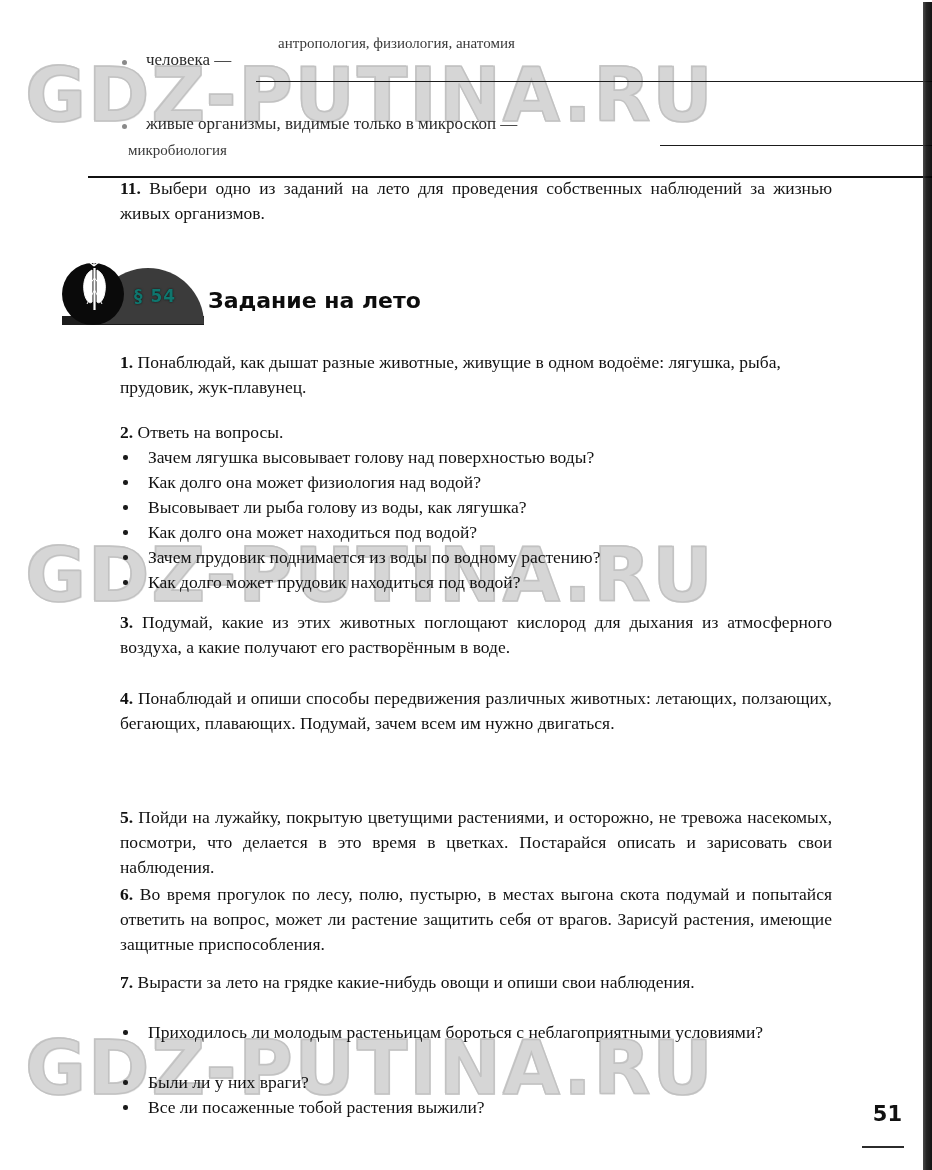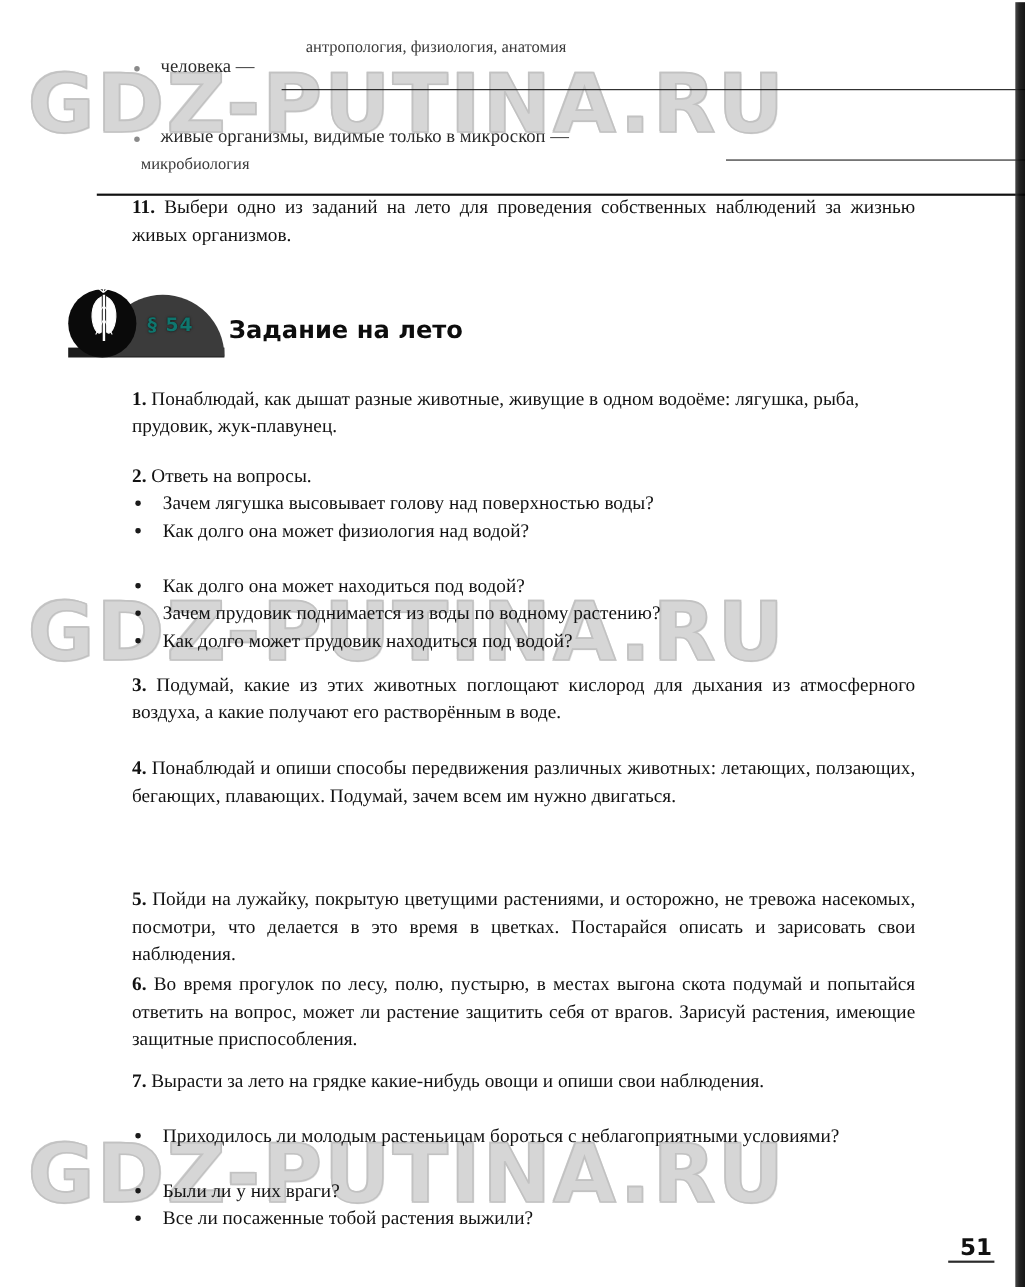--- a/index.html
+++ b/index.html
@@ -198,21 +198,21 @@
     background: #1a1a1a;
   }
   .bullet-item .txt {
     display: block;
     margin-left: 28px;
   }
   
   .page-num {
     position: absolute;
     right: 30px;
-    bottom: 24px;
+    bottom: 44px;
     font-family: "DejaVu Sans", sans-serif;
     font-weight: bold;
     font-size: 21px;
     color: #111111;
   }
   .page-num-rule {
     position: absolute;
     right: 28px;
     bottom: 22px;
     width: 42px;
@@ -283,20 +283,24 @@
   </div>
 
   <div class="bullet-item" style="top:445px">
     <span class="dot"></span>
     <span class="txt">Зачем лягушка высовывает голову над поверхностью воды?</span>
   </div>
   <div class="bullet-item" style="top:470px">
     <span class="dot"></span>
     <span class="txt">Как долго она может физиология над водой?</span>
   </div>
+  <div class="bullet-item" style="top:495px">
+    <span class="dot"></span>
+    <span class="txt">Высовывает ли рыба голову из воды, как лягушка?</span>
+  </div>
   <div class="bullet-item" style="top:545px">
     <span class="dot"></span>
     <span class="txt">Зачем прудовик поднимается из воды по водному растению?</span>
   </div>
   <div class="bullet-item" style="top:520px">
     <span class="dot"></span>
     <span class="txt">Как долго она может находиться под водой?</span>
   </div>
   <div class="bullet-item" style="top:570px">
     <span class="dot"></span>

